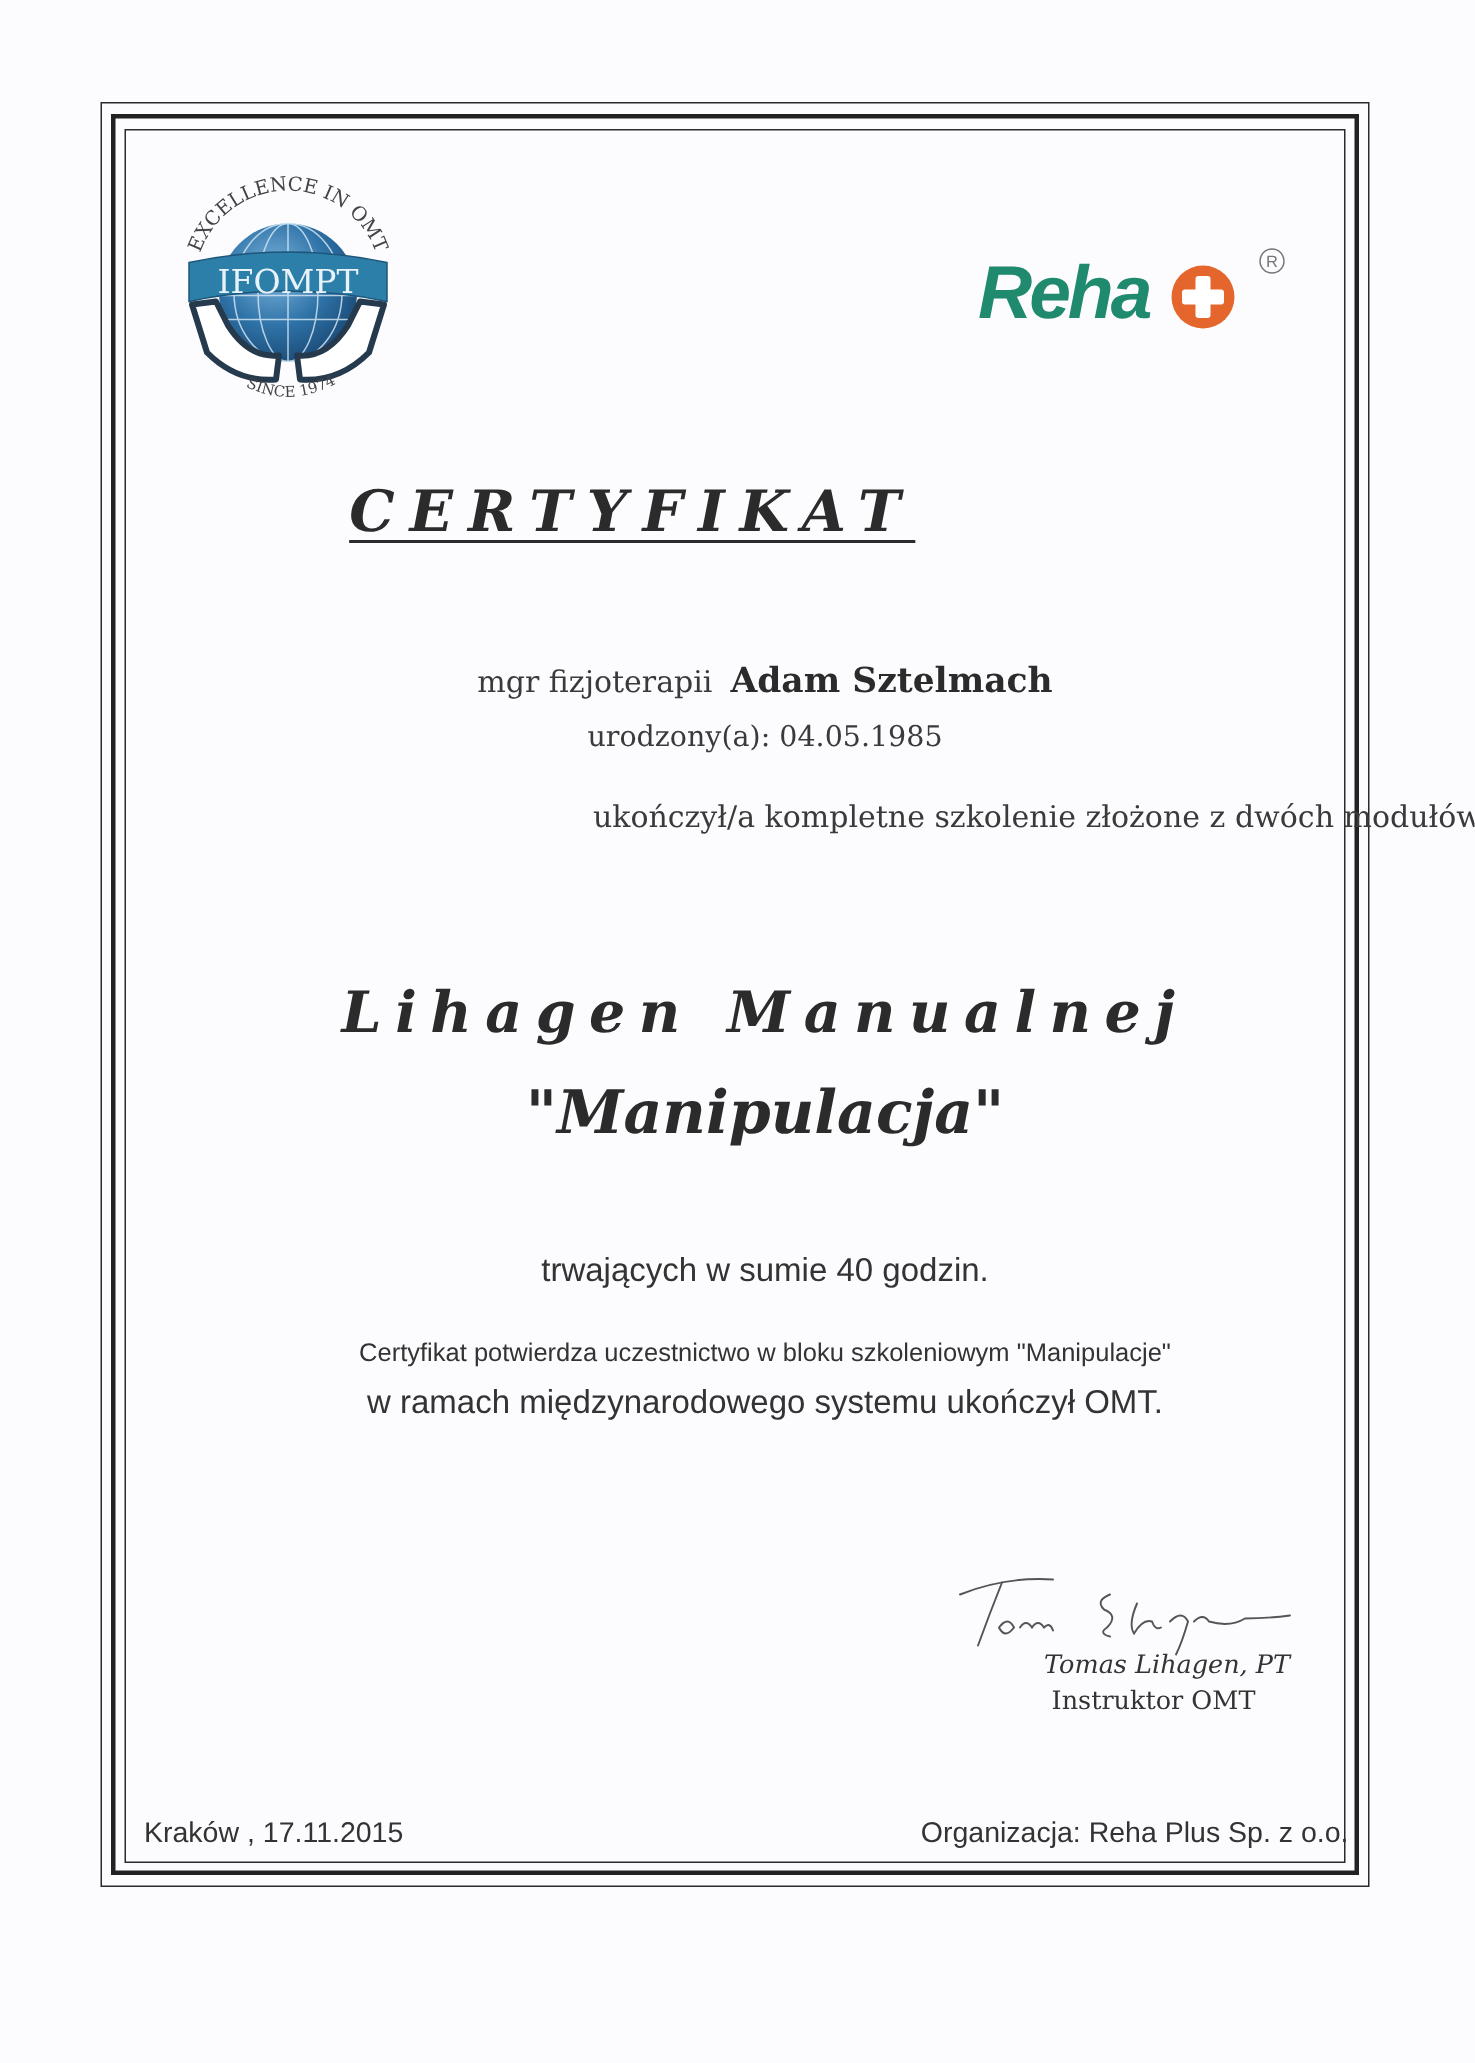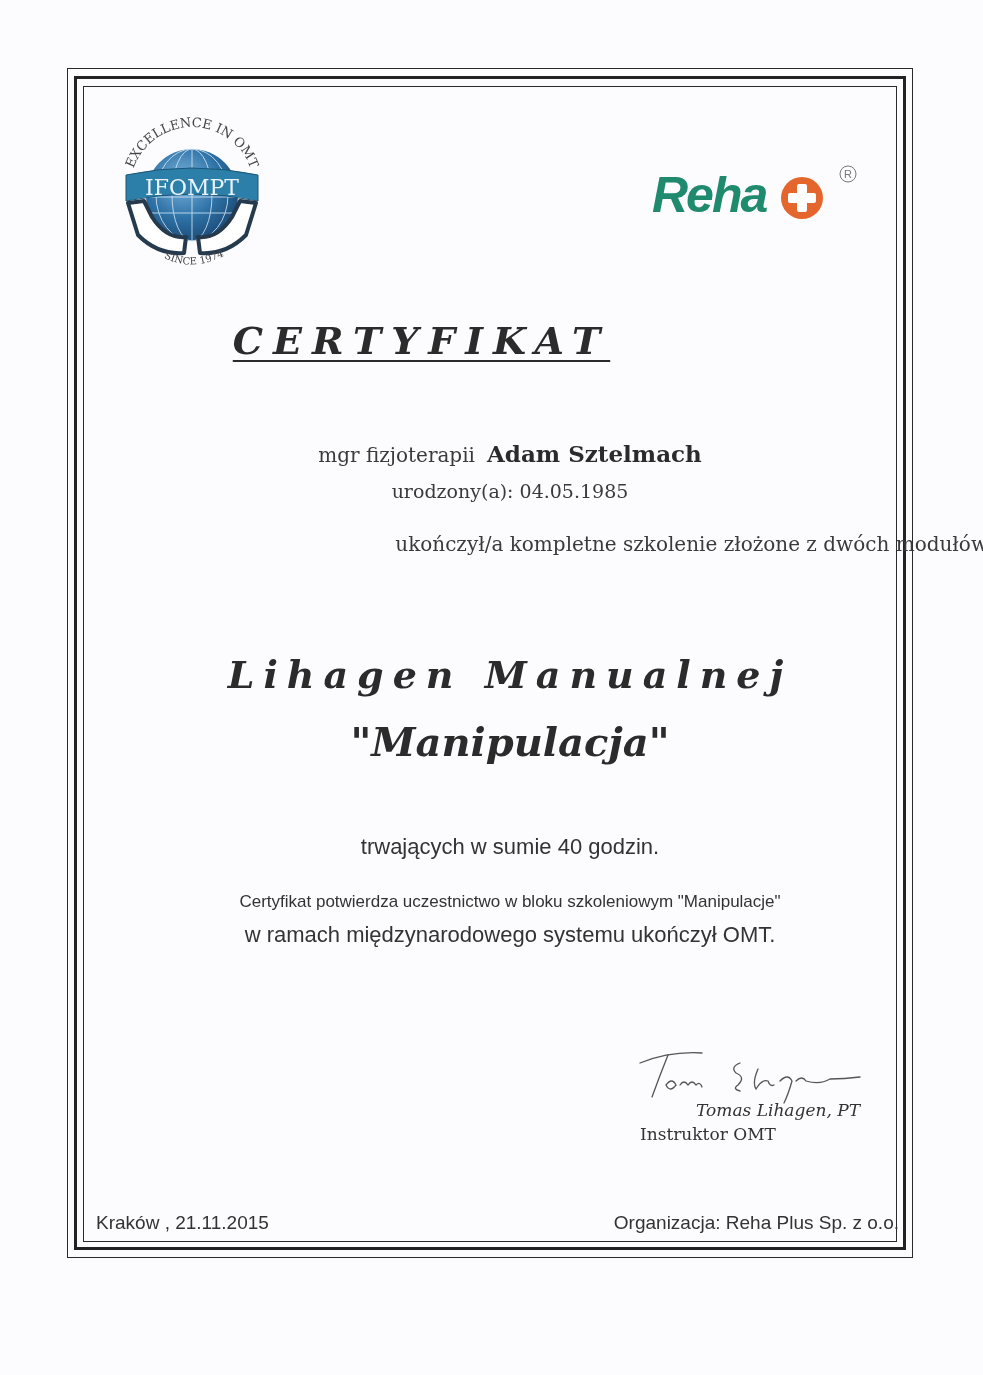--- a/index.html
+++ b/index.html
@@ -62,21 +62,21 @@
   .duration-line { top: 834px; font-size: 22px; font-family: "Liberation Sans", sans-serif; color:#333; }
   .confirm-line-1 { top: 892px; font-size: 17px; font-family: "Liberation Sans", sans-serif; color:#333; }
   .confirm-line-2 { top: 922px; font-size: 22px; font-family: "Liberation Sans", sans-serif; color:#333; }
 
   .signature { position: absolute; left: 630px; top: 1045px; width: 250px; height: 60px; }
   .signer-name {
     position: absolute; left: 630px; width: 230px; top: 1100px; text-align: right;
     font-family: "DejaVu Serif", serif; font-style: italic; font-size: 17px; color:#333;
   }
   .signer-role {
-    position: absolute; left: 640px; width: 230px; top: 1124px; text-align: left;
+    position: absolute; left: 654px; width: 230px; top: 1124px; text-align: center;
     font-family: "DejaVu Serif", serif; font-size: 17px; color:#333;
   }
 
   .footer-left {
     position: absolute; left: 96px; top: 1212px;
     font-family: "Liberation Sans", sans-serif; font-size: 19px; color:#333;
   }
   .footer-right {
     position: absolute; right: 84px; top: 1212px;
     font-family: "Liberation Sans", sans-serif; font-size: 19px; color:#333;
@@ -154,14 +154,14 @@
     <path d="M 50 40 q 4 -6 8 0 q 4 -6 8 0 q 4 -4 6 2"></path>
     <path d="M 110 18 q -10 4 -4 10 q 10 4 2 12 q -6 4 2 6"></path>
     <path d="M 128 24 q -6 14 -2 20 q 6 -10 12 -8 q 2 6 6 4"></path>
     <path d="M 150 36 q 8 -8 12 0 q -4 14 -8 22"></path>
     <path d="M 166 36 q 6 -6 10 0 q 14 4 24 -2 q 14 0 30 -2"></path>
   </g>
 </svg>
 <div class="signer-name">Tomas Lihagen, PT</div>
 <div class="signer-role">Instruktor OMT</div>
 
-<div class="footer-left">Kraków , 21.11.2015</div>
+<div class="footer-left">Kraków , 17.11.2015</div>
 <div class="footer-right">Organizacja: Reha Plus Sp. z o.o.</div>
 
 </body></html>

